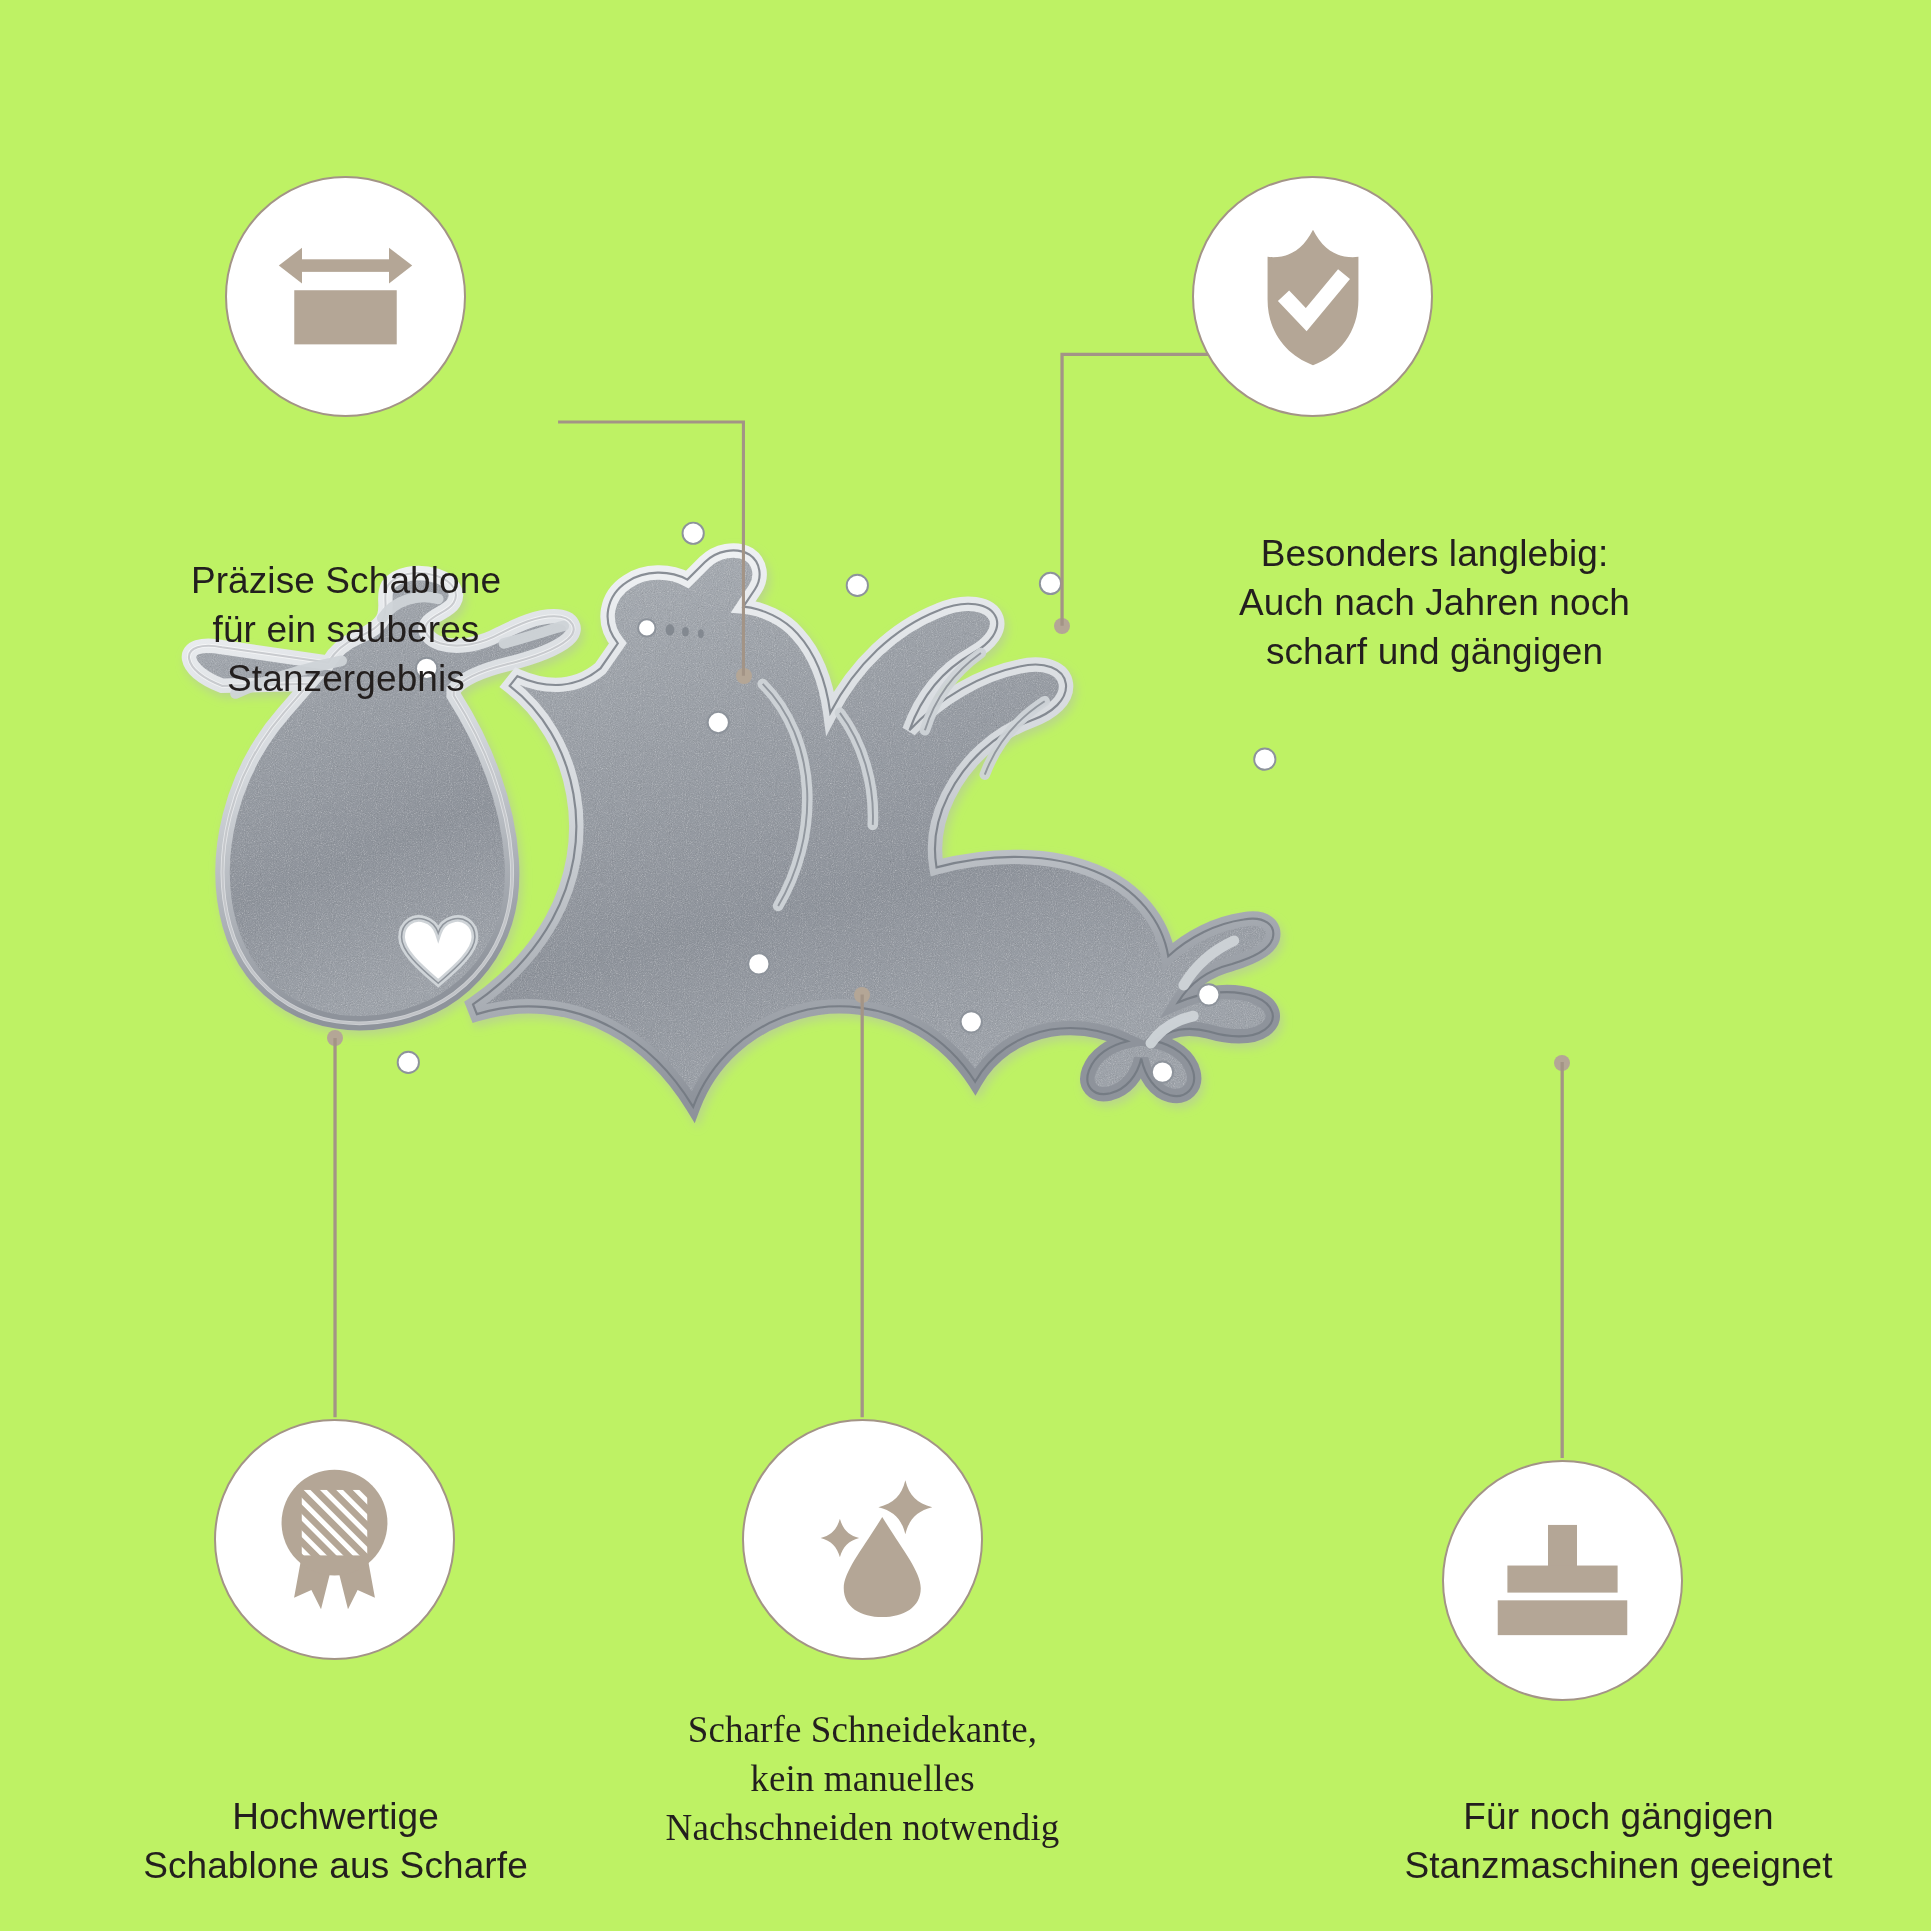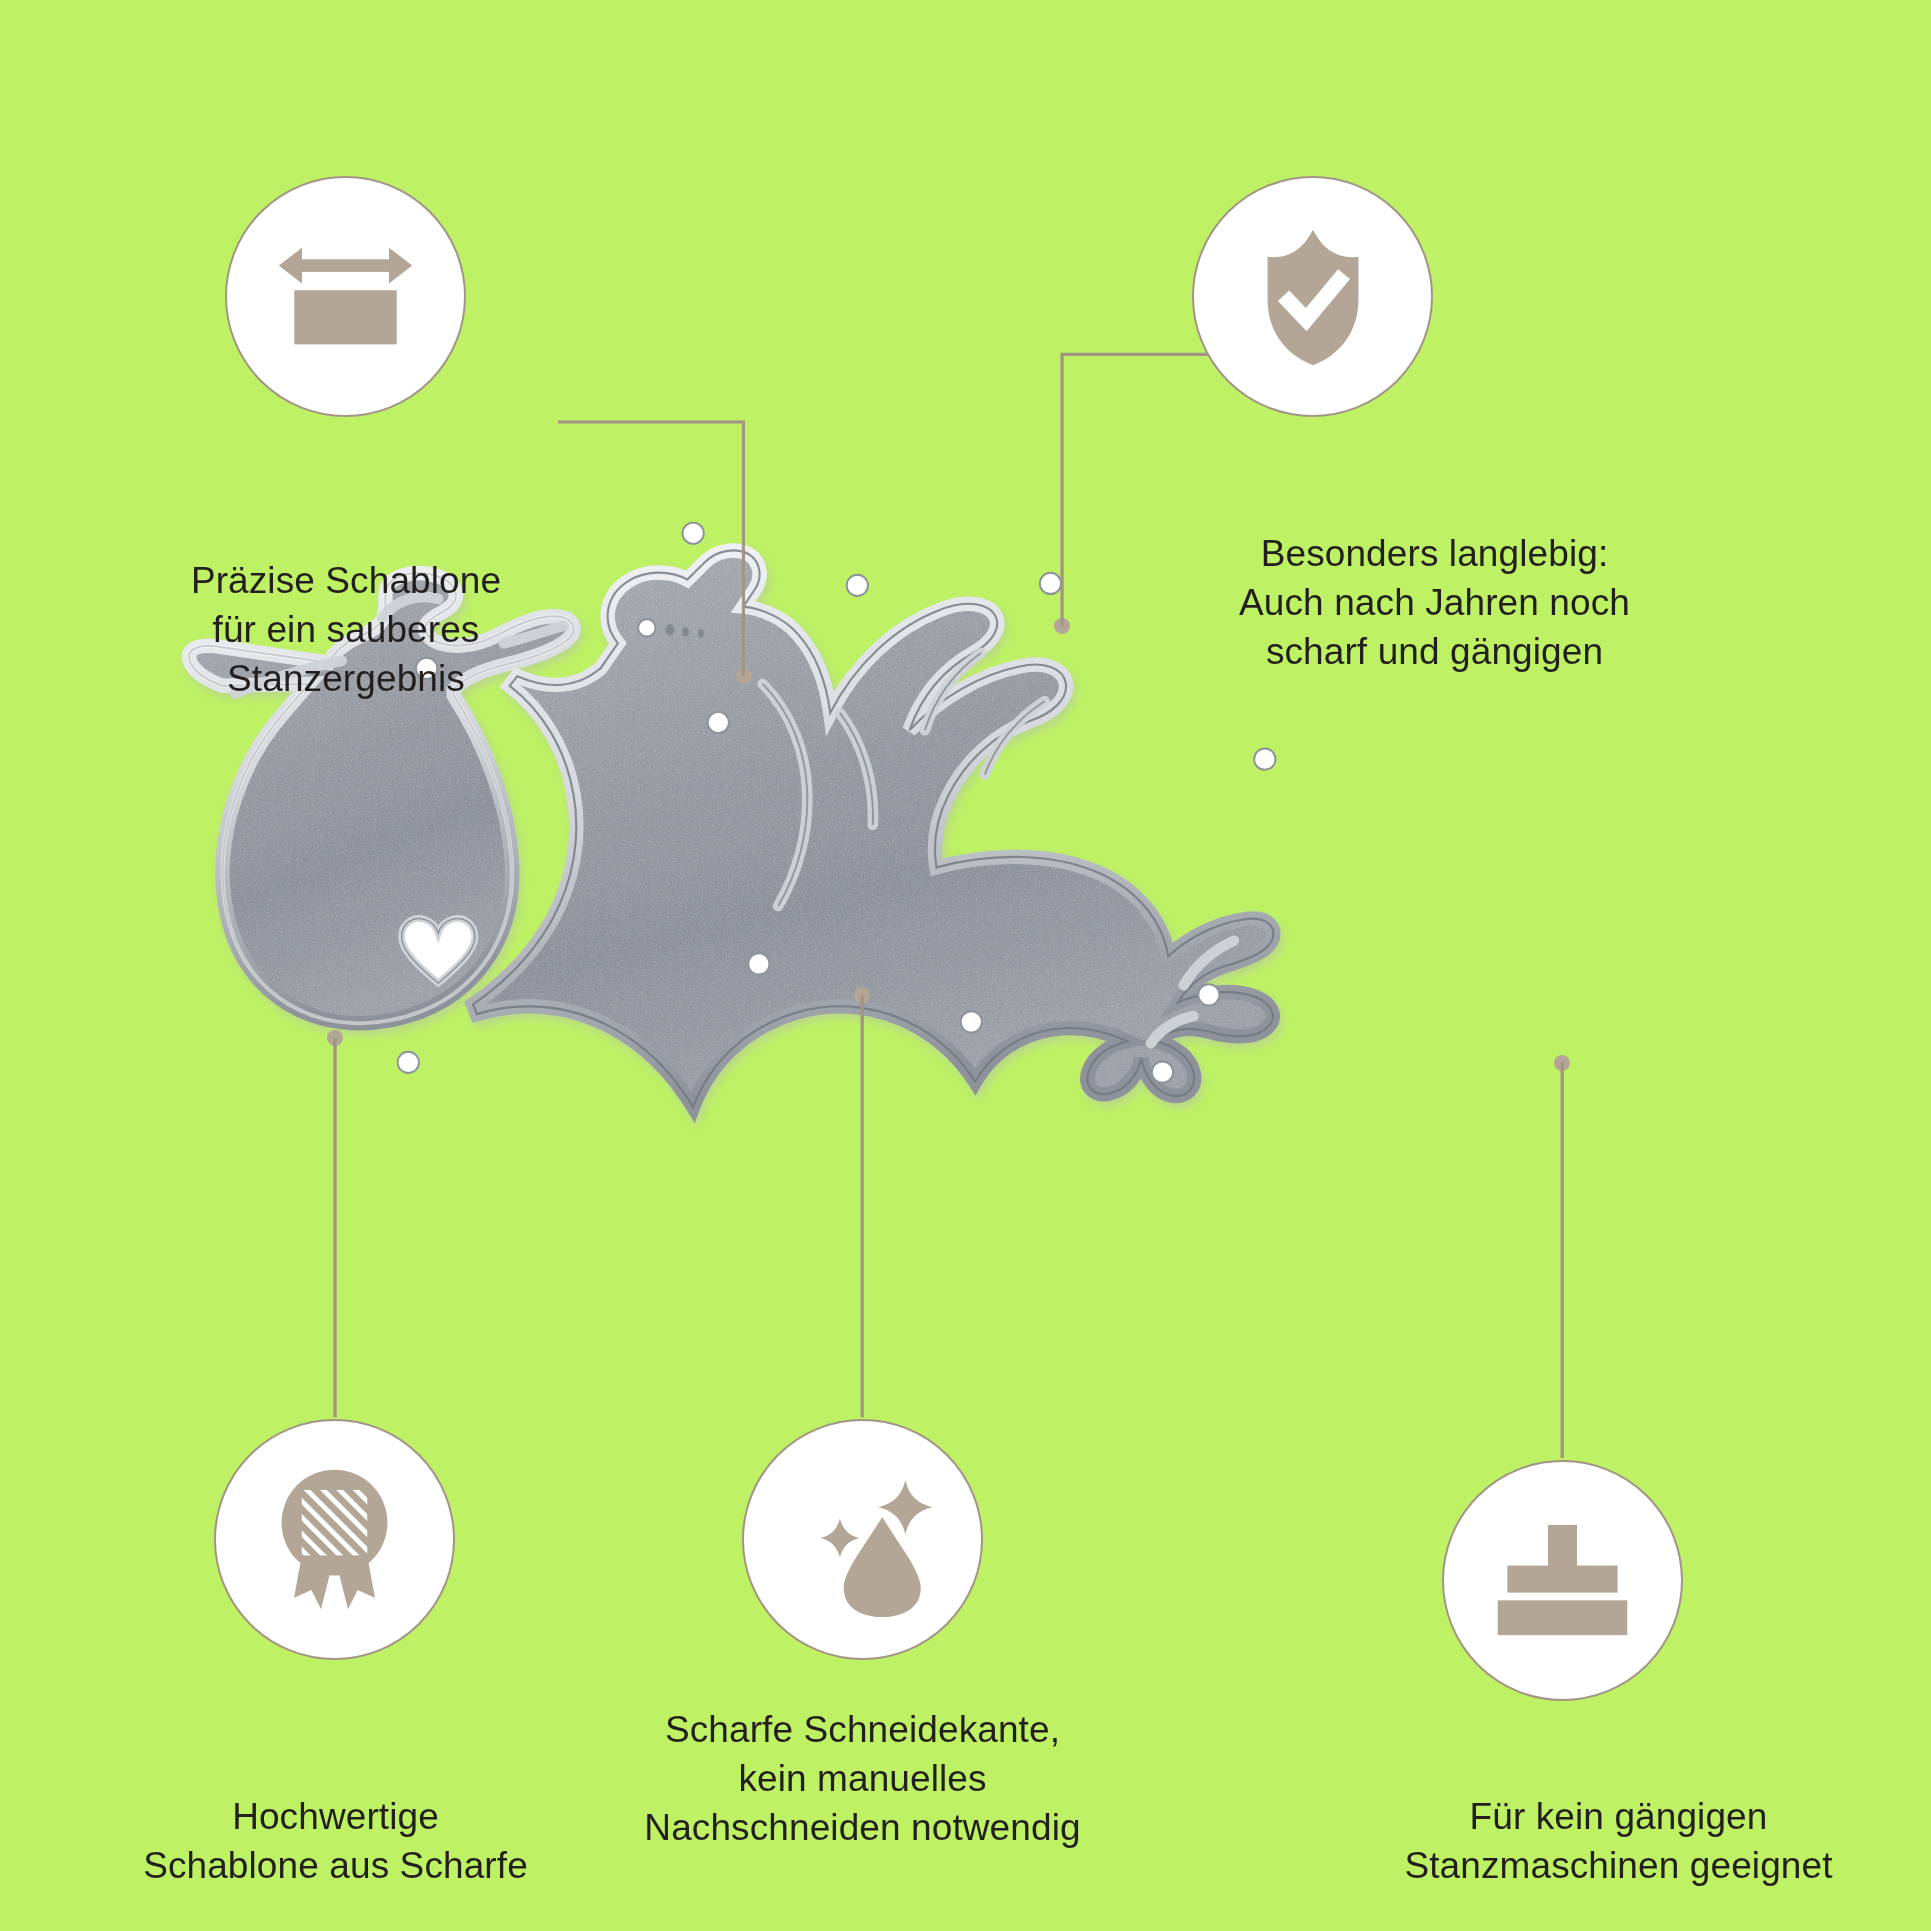--- a/index.html
+++ b/index.html
@@ -418,32 +418,32 @@
 
           <path d="M100 56
                    C118 86 140 112 140 130
                    C140 150 122 160 100 160
                    C78 160 60 150 60 130
                    C60 112 82 86 100 56 Z"></path>
         </g>
       </svg>
     </span>
   </div>
-  <div class="caption" style="left: 573px; top: 1705px; width: 579px; color: rgb(35, 31, 30);">Scharfe Schneidekante,
+  <div class="caption" style="left: 573px; top: 1705px; width: 579px; color: rgb(35, 31, 30); font-family: Liberation Serif, serif;">Scharfe Schneidekante,
 kein manuelles
 Nachschneiden notwendig</div>
 
   <div class="badge" style="left: 1442px; top: 1460px; width: 241px; height: 241px; border-color: rgb(163, 148, 134);">
     <span>
       <svg width="145" height="116" viewBox="0 0 150 120">
         <g fill="#b4a696">
           <rect x="60" y="2" width="30" height="46"></rect>
           <rect x="18" y="44" width="114" height="28"></rect>
           <rect x="8" y="80" width="134" height="36"></rect>
         </g>
       </svg>
     </span>
   </div>
-  <div class="caption" style="left: 1319px; top: 1792px; width: 599px; color: rgb(35, 31, 30);">Für kein gängigen
+  <div class="caption" style="left: 1319px; top: 1792px; width: 599px; color: rgb(35, 31, 30);">Für noch gängigen
 Stanzmaschinen geeignet</div>
 
 </div>
 
 
 </body></html>

